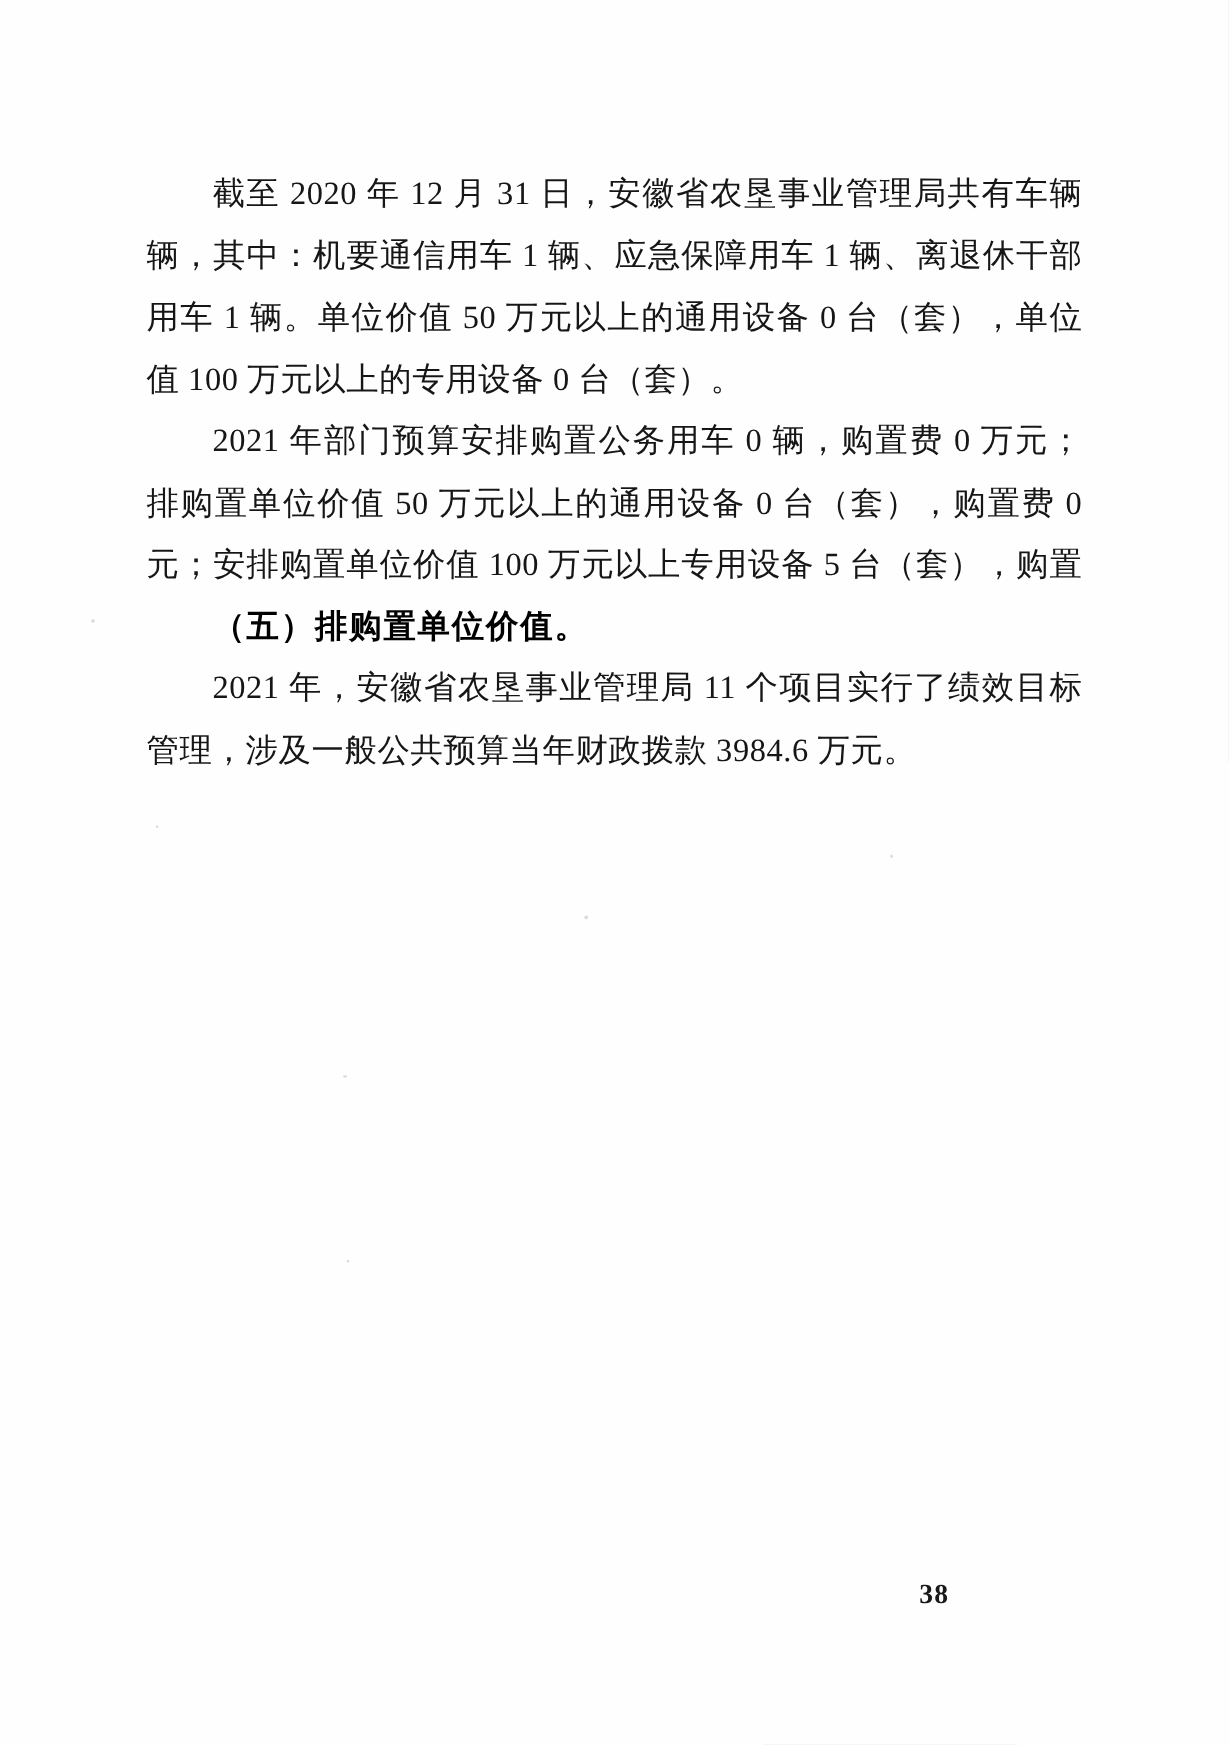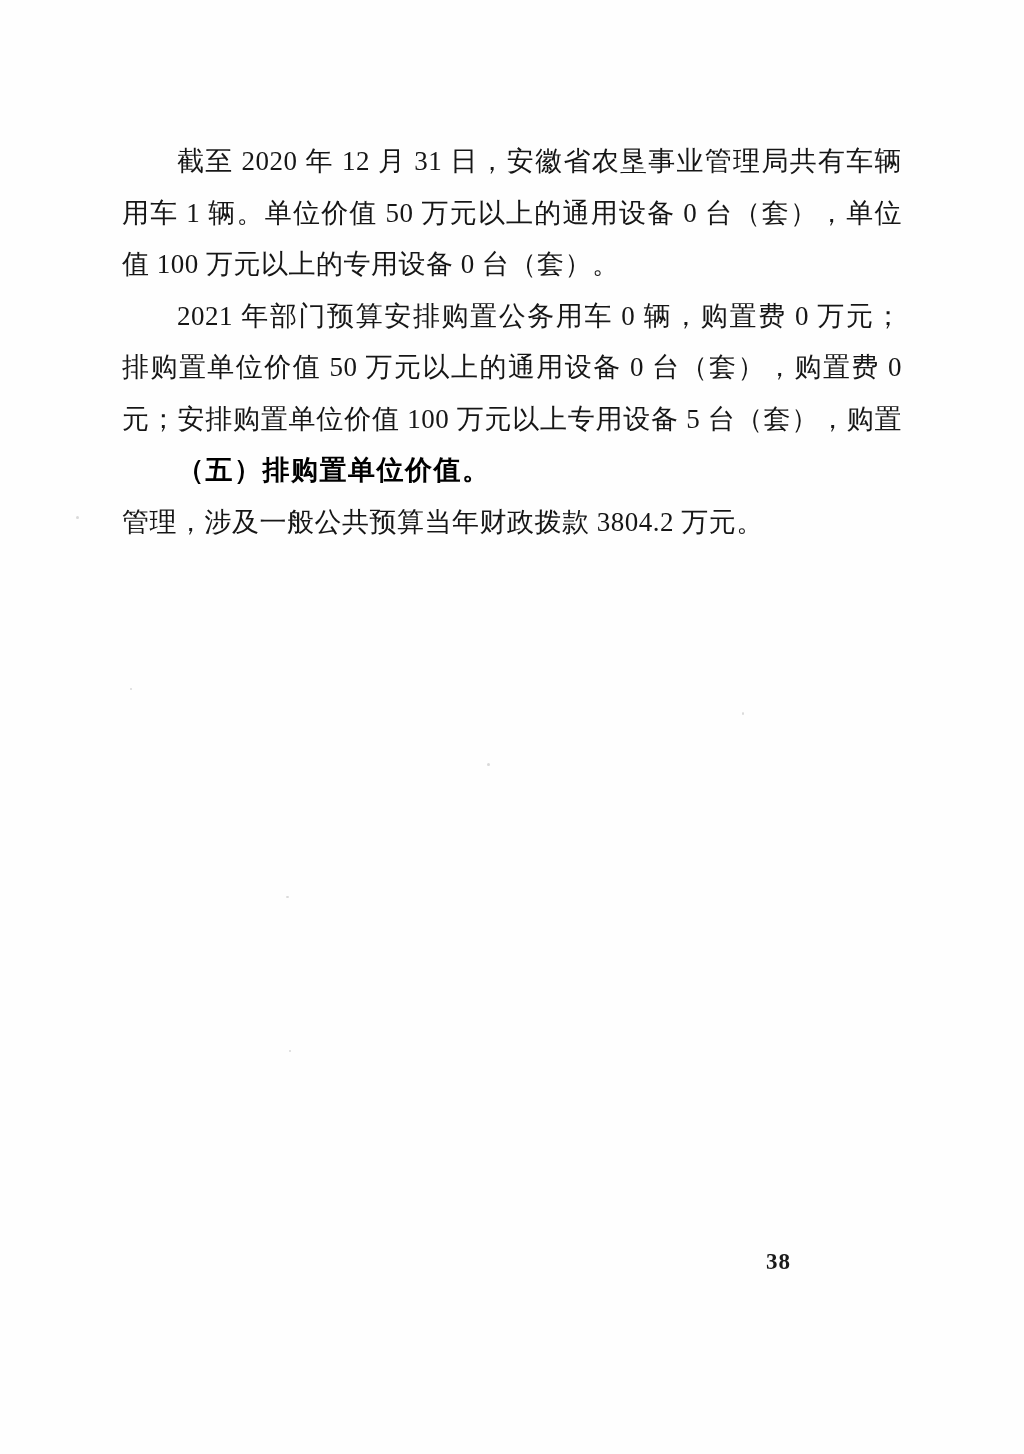--- a/index.html
+++ b/index.html
@@ -48,21 +48,21 @@
   }
   .heading-line {
     font-weight: bold;
     color: #000;
     padding-left: 55px;
     letter-spacing: 1.5px;
   }
   .page-number {
     position: absolute;
     left: 766px;
-    top: 1249px;
+    top: 1316px;
     font-size: 23px;
     font-weight: bold;
     color: #1a1a1a;
     letter-spacing: 1px;
   }
   
   .speck {
     position: absolute;
     border-radius: 50%;
     background: #c9c9c9;
@@ -77,34 +77,36 @@
 </style>
 </head>
 <body>
 
 <div class="page">
 
   <div class="text-block">
 
     <div>
       <div class="line jl indent">截至 2020 年 12 月 31 日，安徽省农垦事业管理局共有车辆 3</div>
+      <div class="line jl">辆，其中：机要通信用车 1 辆、应急保障用车 1 辆、离退休干部</div>
       <div class="line jl">用车 1 辆。单位价值 50 万元以上的通用设备 0 台（套），单位价</div>
       <div class="line pl">值 100 万元以上的专用设备 0 台（套）。</div>
     </div>
 
     <div>
       <div class="line jl indent">2021 年部门预算安排购置公务用车 0 辆，购置费 0 万元；安</div>
       <div class="line jl">排购置单位价值 50 万元以上的通用设备 0 台（套），购置费 0 万</div>
       <div class="line jl">元；安排购置单位价值 100 万元以上专用设备 5 台（套），购置</div>
     </div>
 
     <div class="line pl heading-line">（五）排购置单位价值。</div>
 
     <div>
-      <div class="line pl">管理，涉及一般公共预算当年财政拨款 3804.2 万元。</div>
+      <div class="line jl indent">2021 年，安徽省农垦事业管理局 11 个项目实行了绩效目标</div>
+      <div class="line pl">管理，涉及一般公共预算当年财政拨款 3984.6 万元。</div>
     </div>
 
   </div>
 
   <div class="page-number">38</div>
 
   <div class="speck s1"></div>
   <div class="speck s2"></div>
   <div class="speck s3"></div>
   <div class="speck s4"></div>

